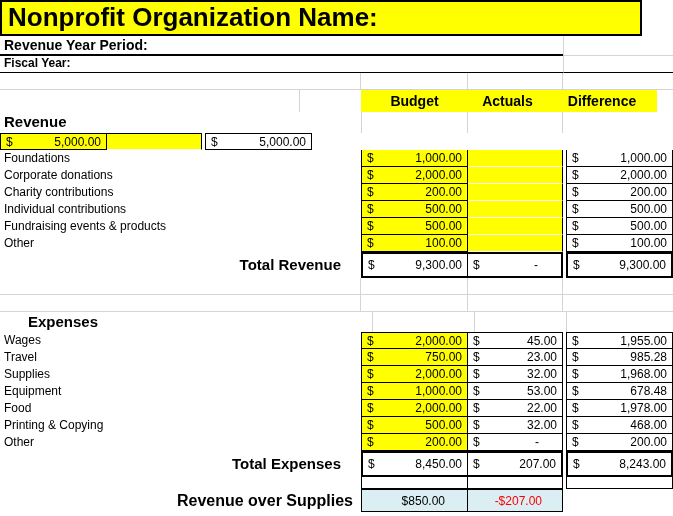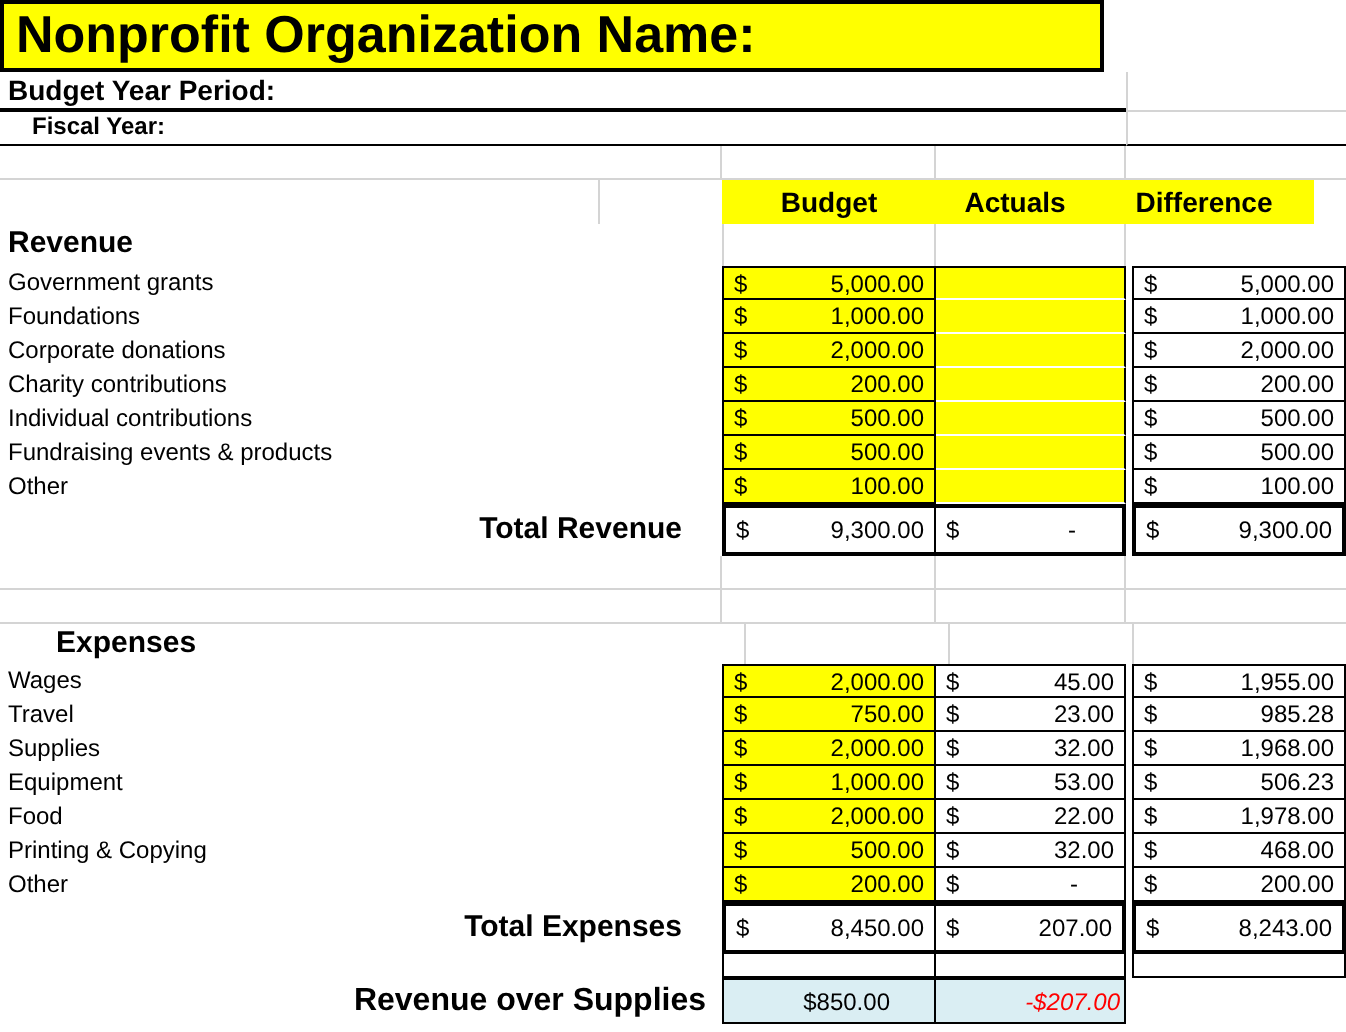--- a/index.html
+++ b/index.html
@@ -3,32 +3,32 @@
 <meta charset="utf-8">
 <style>
   * { box-sizing: border-box; margin: 0; padding: 0; }
   html,body { width: 673px; height: 516px; background: #fff;
     font-family: "Liberation Sans", sans-serif; color: #000; overflow: hidden; }
   .sheet { width: 673px; height: 516px; }
   .row { display: flex; width: 673px; }
 
   
   .r-title { height: 36px; }
-  .title-bar { width: 552px; height: 36px; background: #FFFF00;
+  .title-bar { width: 642px; height: 36px; background: #FFFF00;
     border: 2px solid #000; font-size: 26px; font-weight: bold;
     line-height: 31px; padding-left: 6px; white-space: nowrap; }
 
   
   .r-fyp { height: 20px; }
   .fyp-main { width: 563px; border-bottom: 2px solid #000; font-weight: bold;
     font-size: 14px; padding-left: 4px; line-height: 18px; }
   .fyp-rest { width: 110px; border-left: 1px solid #D4D4D4; border-bottom: 1px solid #D4D4D4; }
   .r-fy { height: 17px; }
   .fy-main { width: 563px; border-bottom: 1px solid #000; font-weight: bold;
-    font-size: 12px; padding-left: 16px; line-height: 15px; }
+    font-size: 12px; padding-left: 4px; line-height: 15px; }
   .fy-rest { width: 110px; border-left: 1px solid #D4D4D4; border-bottom: 1px solid #000; }
 
   
   .r-empty { height: 17px; border-bottom: 1px solid #D4D4D4; }
   .e-label { width: 361px; border-right: 1px solid #D4D4D4; }
   .e-budget { width: 107px; border-right: 1px solid #D4D4D4; }
   .e-act { width: 95px; border-right: 1px solid #D4D4D4; }
   .e-diff { width: 110px; }
 
   
@@ -92,41 +92,41 @@
   
   .r-summary { height: 23px; }
   .s-label { width: 361px; font-weight: bold; font-size: 16px; text-align: right;
     padding-right: 8px; line-height: 23px; }
   .s-budget { width: 107px; background: #DAEEF3; border: 1px solid #000;
     display: flex; justify-content: flex-end; align-items: center;
     font-size: 12px; padding-right: 22px; }
   .s-act { width: 95px; background: #DAEEF3; border-top: 1px solid #000;
     border-bottom: 1px solid #000; border-right: 1px solid #000;
     display: flex; justify-content: flex-end; align-items: center;
-    font-size: 12px; padding-right: 2px; color: #FF0000; font-style: italic; }
+    font-size: 12px; padding-right: 20px; color: #FF0000; }
   .s-diff { width: 110px; }
 
   .r-bottom { height: 4px; }
 
   .dash { margin-right: 18px; }
 </style>
 </head>
 <body>
 
 <div class="sheet">
 
   <div class="row r-title">
     <div class="title-bar">
       <span>Nonprofit Organization Name:</span>
     </div>
   </div>
 
   <div class="row r-fyp">
     <div class="fyp-main">
-      <span>Budget Year Period:</span>
+      <span>Revenue Year Period:</span>
     </div>
     <div class="fyp-rest"></div>
   </div>
 
   <div class="row r-fy">
     <div class="fy-main">
       <span>Fiscal Year:</span>
     </div>
     <div class="fy-rest"></div>
   </div>
@@ -154,21 +154,20 @@
   </div>
 
   <div class="row r-sechead">
     <div class="sec-label">Revenue</div>
     <div class="g-budget"></div>
     <div class="g-act"></div>
     <div class="g-diff"></div>
   </div>
 
   <div class="row r-data first">
-    <div class="c-label"><span>Government grants</span></div>
     <div class="c-budget money">
         <span>$</span>
         <span>5,000.00</span>
       </div>
     <div class="c-act-rev"></div>
     <div class="c-diffwrap">
         <div class="box money">
           <span>$</span>
           <span>5,000.00</span>
         </div>
@@ -354,21 +353,21 @@
         <span>$</span>
         <span>1,000.00</span>
       </div>
     <div class="c-act-exp money">
         <span>$</span>
         <span>53.00</span>
       </div>
     <div class="c-diffwrap">
         <div class="box money">
           <span>$</span>
-          <span>506.23</span>
+          <span>678.48</span>
         </div>
       </div>
   </div>
   <div class="row r-data">
     <div class="c-label"><span>Food</span></div>
     <div class="c-budget money">
         <span>$</span>
         <span>2,000.00</span>
       </div>
     <div class="c-act-exp money">

